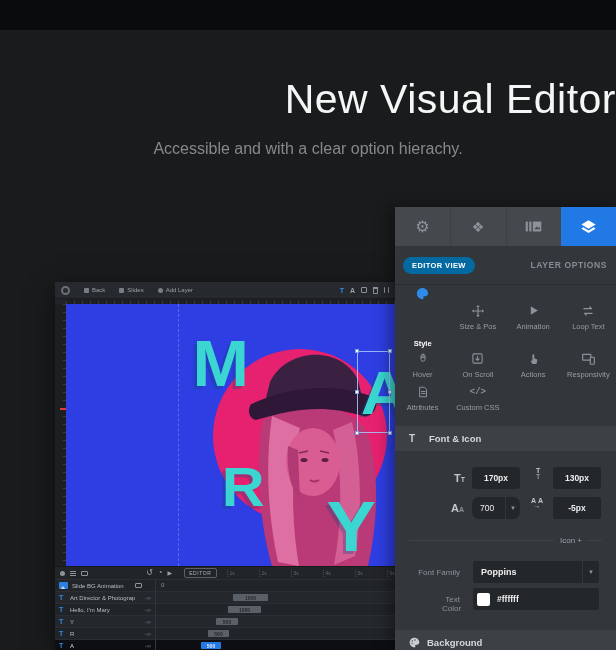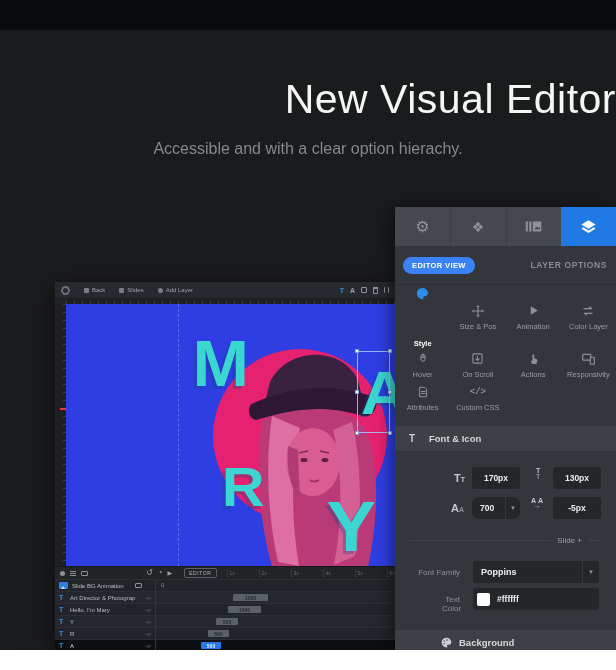--- a/index.html
+++ b/index.html
@@ -64,41 +64,41 @@
   .tl-zero{position:absolute;left:5px;top:2px;color:#8d9298;font-size:6px;}
 
   
   .panel{left:395px;top:207px;width:221px;height:443px;background:#33373b;box-shadow:-5px 0 14px rgba(0,0,0,.4);overflow:hidden;}
   .tabs{left:0;top:0;width:221px;height:39px;background:#45484c;display:flex;}
   .tab{flex:1;display:flex;align-items:center;justify-content:center;color:#8d9298;border-left:1px solid #3c3f43;}
   .tab:first-child{border-left:none;}
   .tab.active{background:#2079e5;color:#ffffff;border-left:none;}
   .tab .uni{font-size:16px;line-height:1;}
   .view-row{left:0;top:39px;width:221px;height:39px;border-bottom:1px solid #2b2e32;display:flex;align-items:center;}
-  .pill{margin-left:8px;background:#3b82f6;color:#fff;font-size:7.5px;font-weight:bold;letter-spacing:.4px;padding:4px 9px;border-radius:10px;}
+  .pill{margin-left:8px;background:#0369a1;color:#fff;font-size:7.5px;font-weight:bold;letter-spacing:.4px;padding:4px 9px;border-radius:10px;}
   .layer-opt{margin-left:auto;margin-right:9px;color:#878d93;font-size:8.5px;font-weight:bold;letter-spacing:.6px;}
 
   .grid{left:0;top:78px;width:221px;height:130px;display:grid;grid-template-columns:repeat(4,1fr);grid-template-rows:repeat(3,1fr);}
   .gi{display:flex;flex-direction:column;align-items:center;justify-content:center;gap:3px;color:#989da3;}
   .gi .ic{height:16px;display:flex;align-items:center;justify-content:center;color:#8d9298;}
   .gi .lb{font-size:7.5px;}
   .gi.active .ic{color:#2e8ceb;}
   .gi.active .lb{color:#ffffff;font-weight:bold;margin-top:35px;}
   .gi svg{stroke:currentColor;fill:none;stroke-width:2;stroke-linecap:round;stroke-linejoin:round;}
   .gi svg .f{fill:currentColor;stroke:none;}
   .css-ic{font-size:9px;font-weight:bold;font-family:"Liberation Mono",monospace;}
 
   .sec-hdr{left:0;top:219px;width:221px;height:25px;background:#3d4145;display:flex;align-items:center;}
   .sec-hdr .sic{margin-left:14px;color:#c9cdd1;font-weight:bold;font-size:10px;width:14px;}
   .sec-hdr .stx{margin-left:6px;color:#d5d8da;font-size:9.5px;font-weight:bold;}
-  .sec-hdr2{top:423px;padding-left:32px;}
+  .sec-hdr2{top:423px;}
 
   .ctl-icon{position:absolute;color:#c3c7cb;font-weight:bold;display:flex;align-items:baseline;}
   .field{position:absolute;width:48px;height:22px;background:#24272a;border:none;border-radius:3px;color:#eceef0;font-size:8.5px;font-weight:bold;text-align:center;font-family:"Liberation Sans",sans-serif;}
-  .selbox{position:absolute;width:48px;height:22px;background:#24272a;border-radius:7px;color:#eceef0;font-size:8.5px;font-weight:bold;display:flex;align-items:center;}
+  .selbox{position:absolute;width:48px;height:22px;background:#24272a;border-radius:7px;color:#eceef0;font-size:8.5px;font-weight:normal;display:flex;align-items:center;}
   .selbox .val{margin-left:8px;}
   .selbox .car{margin-left:auto;width:15px;border-left:1px solid #33373b;height:100%;display:flex;align-items:center;justify-content:center;color:#8d9298;font-size:6px;}
   .stackT{flex-direction:column;align-items:center;line-height:.9;}
   .more-row{position:absolute;left:14px;top:329px;width:193px;display:flex;align-items:center;gap:6px;}
   .more-row .line{flex:1;height:1px;background:#3f4347;}
   .more-txt{color:#9aa0a6;font-size:8px;}
   .frm-label{position:absolute;width:65px;text-align:right;color:#8d9298;font-size:8px;}
   .dd{position:absolute;left:78px;width:126px;height:22px;background:#24272a;border-radius:3px;display:flex;align-items:center;color:#eceef0;font-size:9px;font-weight:bold;}
   .dd .val{margin-left:8px;}
   .dd .car{margin-left:auto;width:17px;height:100%;border-left:1px solid #33373b;display:flex;align-items:center;justify-content:center;color:#8d9298;font-size:6px;}
@@ -322,21 +322,21 @@
             </svg>
           </span>
           <span class="lb">Animation</span>
         </span>
       <span class="gi">
           <span class="ic">
             <svg width="14" height="14" viewBox="0 0 24 24">
               <path d="M5 8h13l-3-3M19 16H6l3 3"></path>
             </svg>
           </span>
-          <span class="lb">Color Layer</span>
+          <span class="lb">Loop Text</span>
         </span>
       <span class="gi">
           <span class="ic">
             <svg width="12" height="14" viewBox="0 0 24 24">
               <rect x="8" y="2.5" width="8" height="14" rx="4"></rect>
               <path d="M12 2.5v6M8 8.5h8"></path>
             </svg>
           </span>
           <span class="lb">Hover</span>
         </span>
@@ -407,21 +407,21 @@
         <span class="car">▼</span>
       </span>
     <span class="ctl-icon stackT" style="left:136px;top:291px;display:flex;">
         <span style="font-size:7px;">A&nbsp;A</span>
         <span style="font-size:7px;line-height:.6;">→</span>
       </span>
     <input class="field" style="left: 158px; top: 290px;" value="-5px">
 
     <div class="more-row">
       <span class="line"></span>
-      <span class="more-txt">Slide +</span>
+      <span class="more-txt">Icon +</span>
       <span class="line" style="flex:0 0 14px;"></span>
     </div>
 
     <span class="frm-label" style="left:0;top:361px;">Font Family</span>
     <span class="dd" style="top:354px;">
       <span class="val">Poppins</span>
       <span class="car">▼</span>
     </span>
 
     <span class="frm-label" style="left:0;top:388px;padding-left:47px;">Text Color</span>

